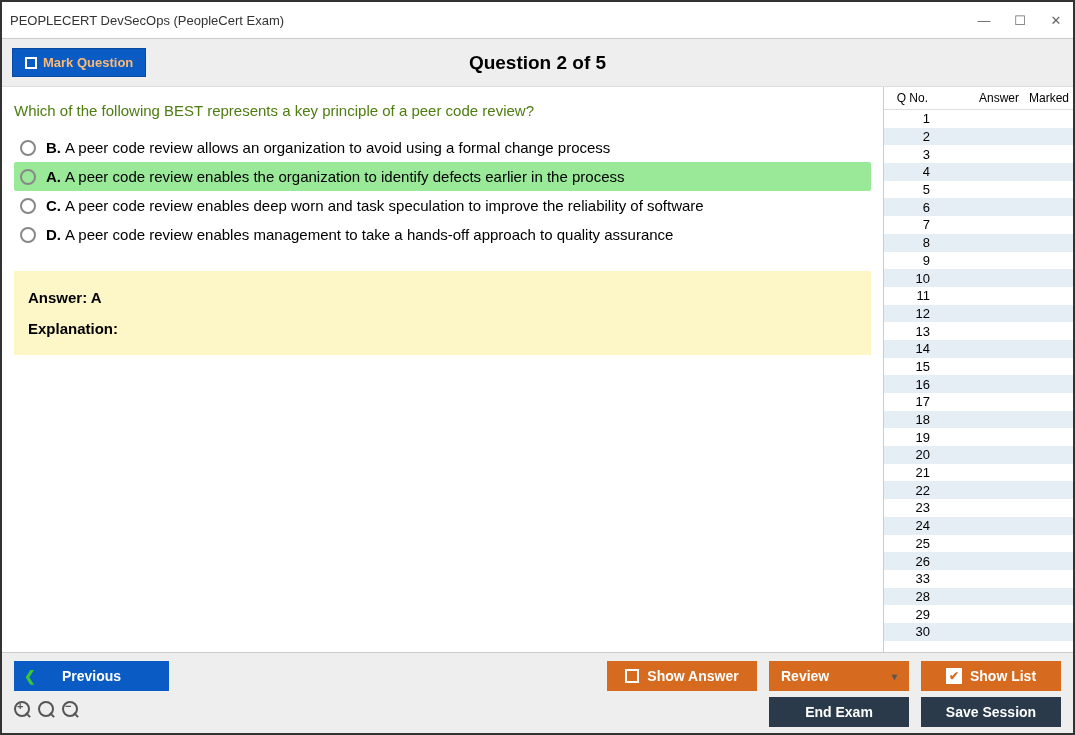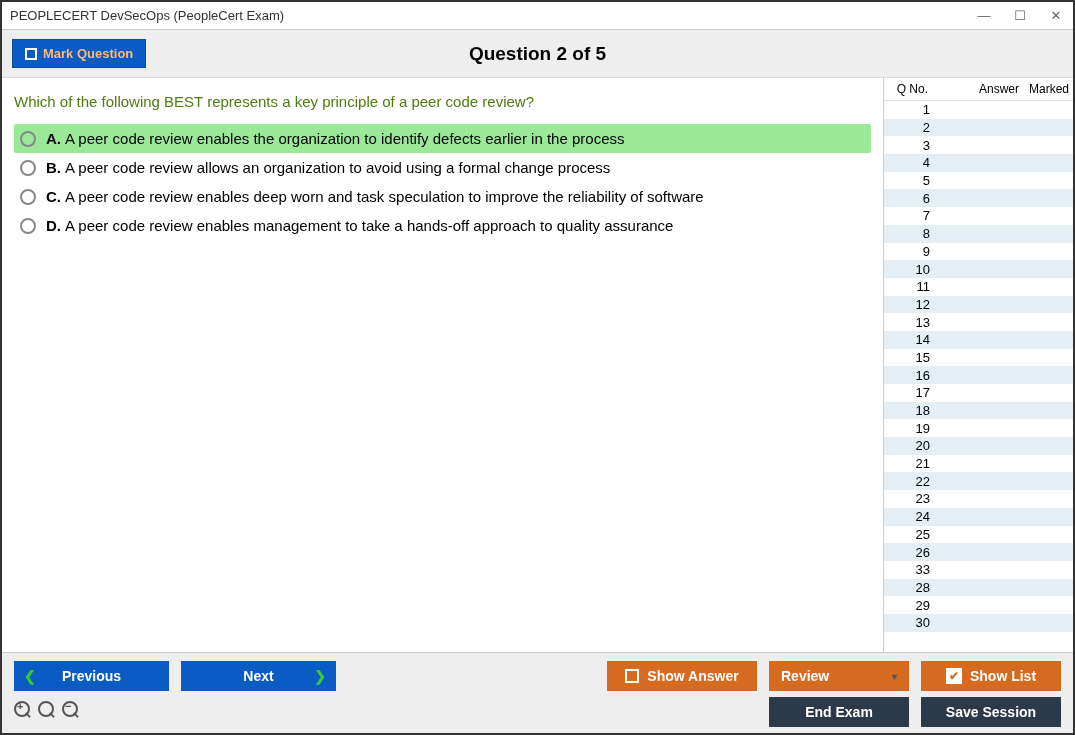--- a/index.html
+++ b/index.html
@@ -1,18 +1,18 @@
 <!DOCTYPE html>
 <html><head>
 <meta charset="utf-8">
 <style>
   * { box-sizing: border-box; margin:0; padding:0; }
   body { font-family: Arial, Helvetica, sans-serif; font-size:14px; background:#fff; }
   .window { width:1075px; height:735px; border:2px solid #333; margin:0 auto; display:flex; flex-direction:column; background:#fff; position:relative;}
-  .titlebar { height:28px; display:flex; align-items:center; padding:0 8px; color:#333; font-size:13px; border-bottom:1px solid #ccc;}
+  .titlebar { height:37px; display:flex; align-items:center; padding:0 8px; color:#333; font-size:13px; border-bottom:1px solid #ccc;}
   .titlebar .wcontrols { margin-left:auto; display:flex; gap:18px; color:#666;}
   .titlebar .wcontrols span { width:18px; text-align:center; cursor:default;}
   .header { height:48px; background:#eeeeee; display:flex; align-items:center; padding:0 10px; position:relative; border-bottom:1px solid #ddd;}
   .mark-btn { background:#0a5bc4; color:#fdba74; padding:6px 12px; font-weight:bold; display:flex; align-items:center; gap:6px; border:1px solid #084a9e; font-size:13px; cursor:pointer;}
   .mark-btn .box { width:12px; height:12px; border:2px solid #fff; display:inline-block;}
   .qtitle { position:absolute; left:50%; transform:translateX(-50%); font-size:19px; font-weight:bold;}
   .body { flex:1; display:flex; overflow:hidden;}
   .main { flex:1; padding:15px 12px; overflow:auto;}
   .question-text { font-size:15px; color:#4d7c0f; margin-bottom:14px;}
   .options { display:flex; flex-direction:column; gap:0; margin-bottom:22px;}
@@ -72,37 +72,41 @@
       <span class="box"></span>
       <span>Mark Question</span>
     </div>
     <div class="qtitle">Question 2 of 5</div>
   </div>
 
   <div class="body">
     <div class="main">
       <div class="question-text">Which of the following BEST represents a key principle of a peer code review?</div>
       <div class="options" id="options">
+          <div class="option">
+            <span class="radio"></span>
+            <span><span class="letter">B.</span><span>A peer code review allows an organization to avoid using a formal change process</span></span>
+          </div>
           <div class="option selected">
             <span class="radio"></span>
             <span><span class="letter">A.</span><span>A peer code review enables the organization to identify defects earlier in the process</span></span>
           </div>
           <div class="option">
             <span class="radio"></span>
-            <span><span class="letter">B.</span><span>A peer code review allows an organization to avoid using a formal change process</span></span>
-          </div>
-          <div class="option">
-            <span class="radio"></span>
             <span><span class="letter">C.</span><span>A peer code review enables deep worn and task speculation to improve the reliability of software</span></span>
           </div>
           <div class="option">
             <span class="radio"></span>
             <span><span class="letter">D.</span><span>A peer code review enables management to take a hands-off approach to quality assurance</span></span>
           </div>
         </div>
+      <div class="answer-box">
+        <div class="ans-label">Answer: A</div>
+        <div class="exp-label">Explanation:</div>
+      </div>
     </div>
 
     <div class="sidebar">
       <div class="side-head">
         <div>Q No.</div>
         <div>Answer</div>
         <div>Marked</div>
       </div>
       <div class="side-body" id="side-body">
           <div class="side-row">
@@ -258,24 +262,20 @@
         </div>
     </div>
   </div>
 
   <div class="footer">
     <div class="footer-row">
       <div class="btn blue prev-next">
         <span class="chev left">❮</span>
         <span>Previous</span>
       </div>
-      <div class="btn blue prev-next">
-        <span>Next</span>
-        <span class="chev right">❯</span>
-      </div>
       <div class="spacer"></div>
       <div class="btn orange" style="min-width:150px">
         <span class="checkbox-icon"></span>
         <span>Show Answer</span>
       </div>
       <div class="btn orange" style="min-width:140px; justify-content:space-between; padding:7px 12px;">
         <span>Review</span>
         <span class="dd-arrow">▾</span>
       </div>
       <div class="btn orange" style="min-width:140px">

